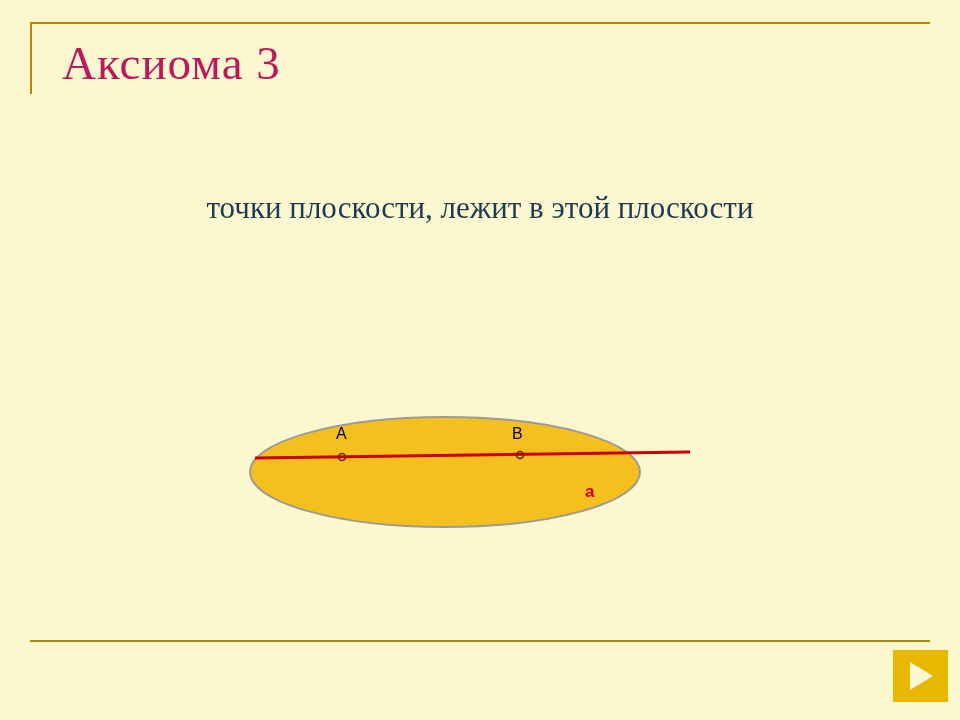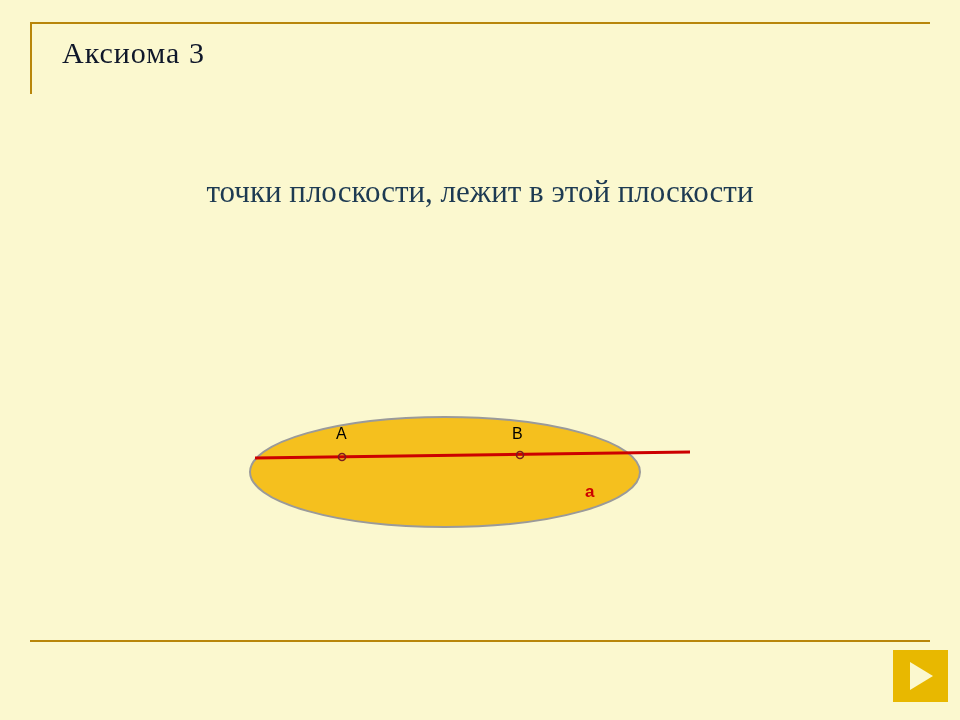--- a/index.html
+++ b/index.html
@@ -34,40 +34,41 @@
     top: 22px;
     width: 2px;
     height: 72px;
     background: #b8860b;
   }
   
   .title {
     position: absolute;
     left: 62px;
     top: 36px;
-    font-size: 30px;
-    color: #0f172a;
+    font-size: 47px;
+    color: #be185d;
     font-family: "Liberation Serif", serif;
     letter-spacing: 1px;
     white-space: nowrap;
   }
   
   .body-text {
     position: absolute;
     left: 60px;
     top: 170px;
     width: 840px;
     text-align: center;
     font-size: 31px;
     line-height: 1.42;
     color: #1d3a52;
     font-family: "Liberation Serif", serif;
   }
   .body-text .line2 {
     display: block;
+    margin-top: 16px;
   }
   
   .figure {
     position: absolute;
     left: 240px;
     top: 400px;
     width: 480px;
     height: 160px;
   }
   .figure svg {

